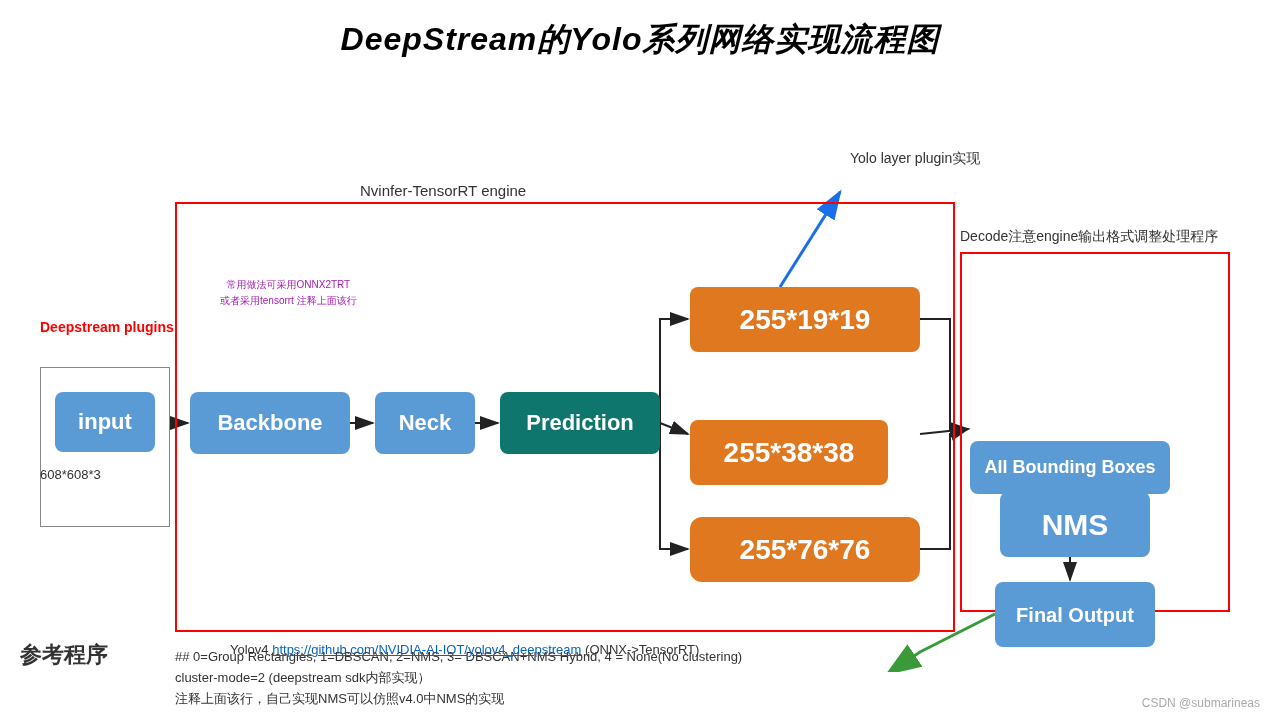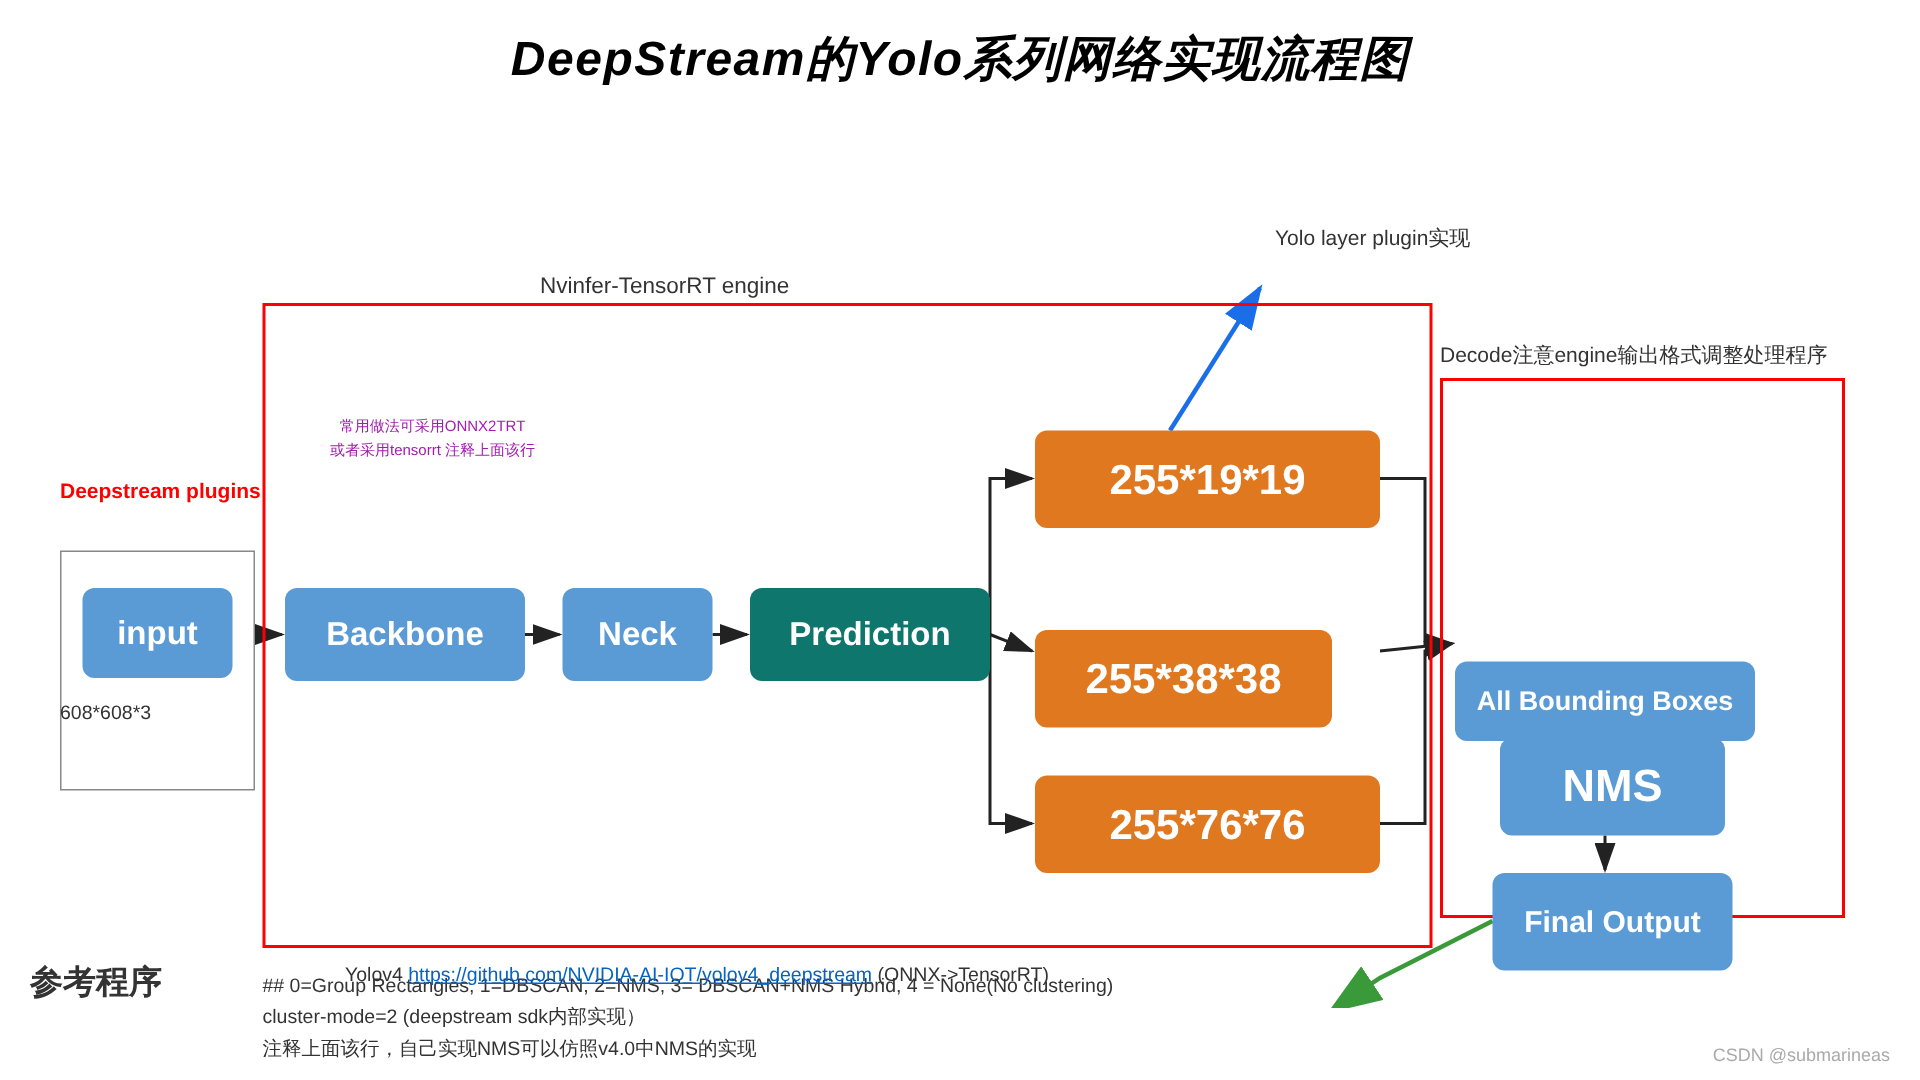--- a/index.html
+++ b/index.html
@@ -158,20 +158,21 @@
       font-size: 28px;
     }
 
     .node-255-76 {
       background: #e07820;
       left: 670px;
       top: 445px;
       width: 230px;
       height: 65px;
       font-size: 28px;
+      border-radius: 12px;
     }
 
     .node-all-bb {
       background: #5b9bd5;
       left: 950px;
       top: 325px;
       width: 200px;
       height: 53px;
       font-size: 18px;
       text-align: center;

